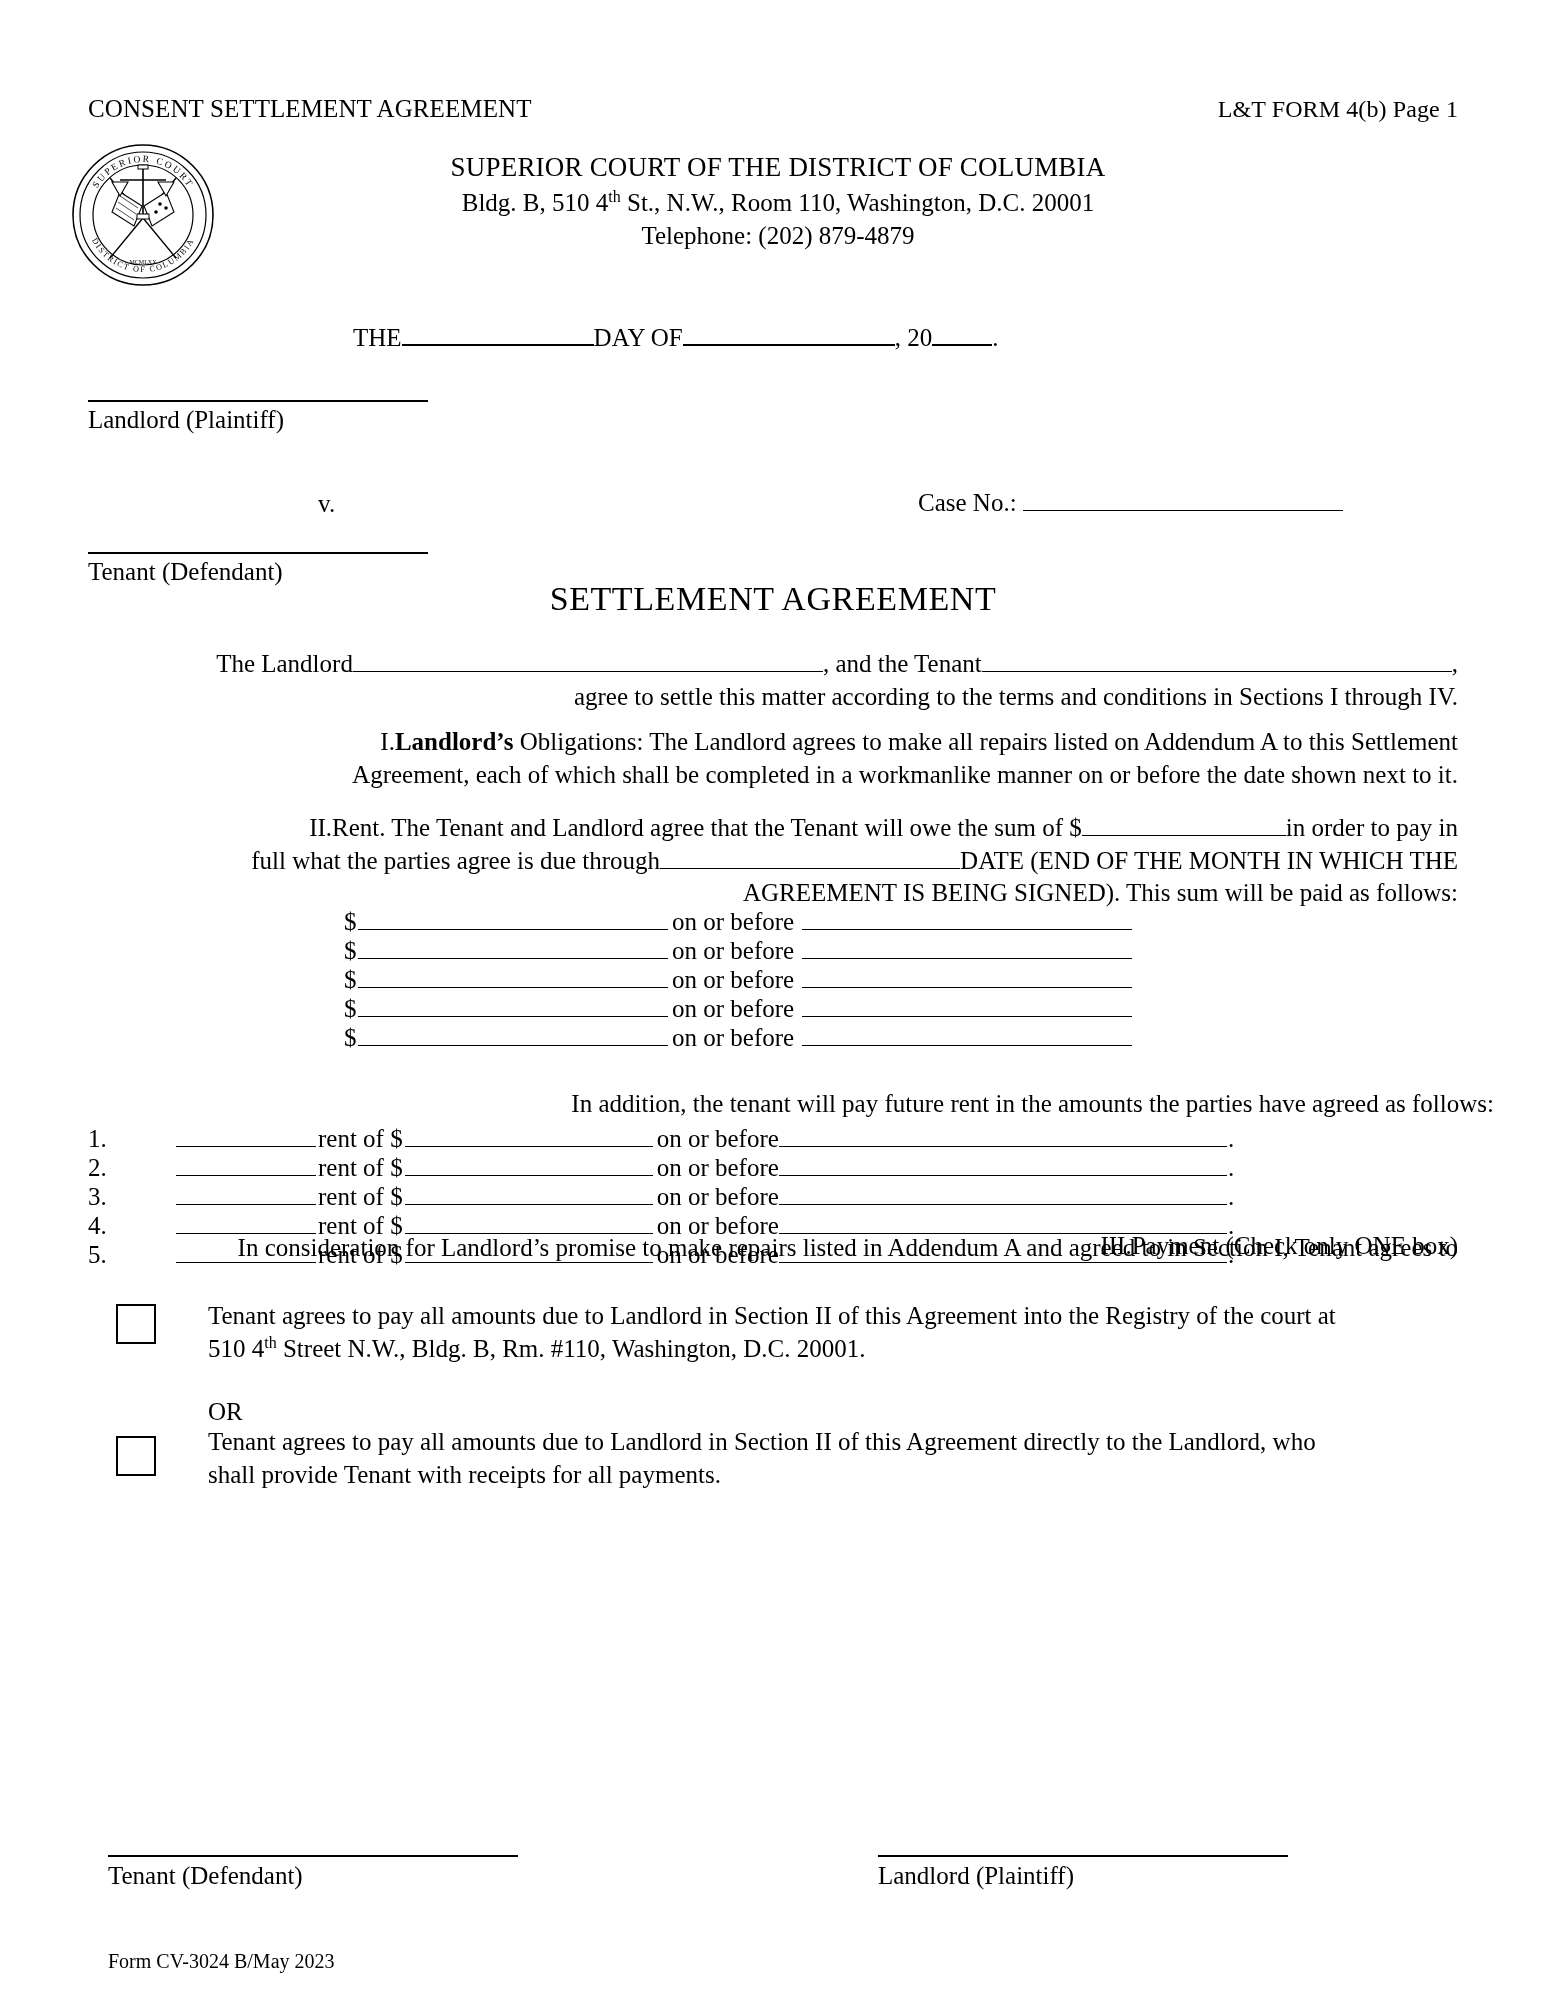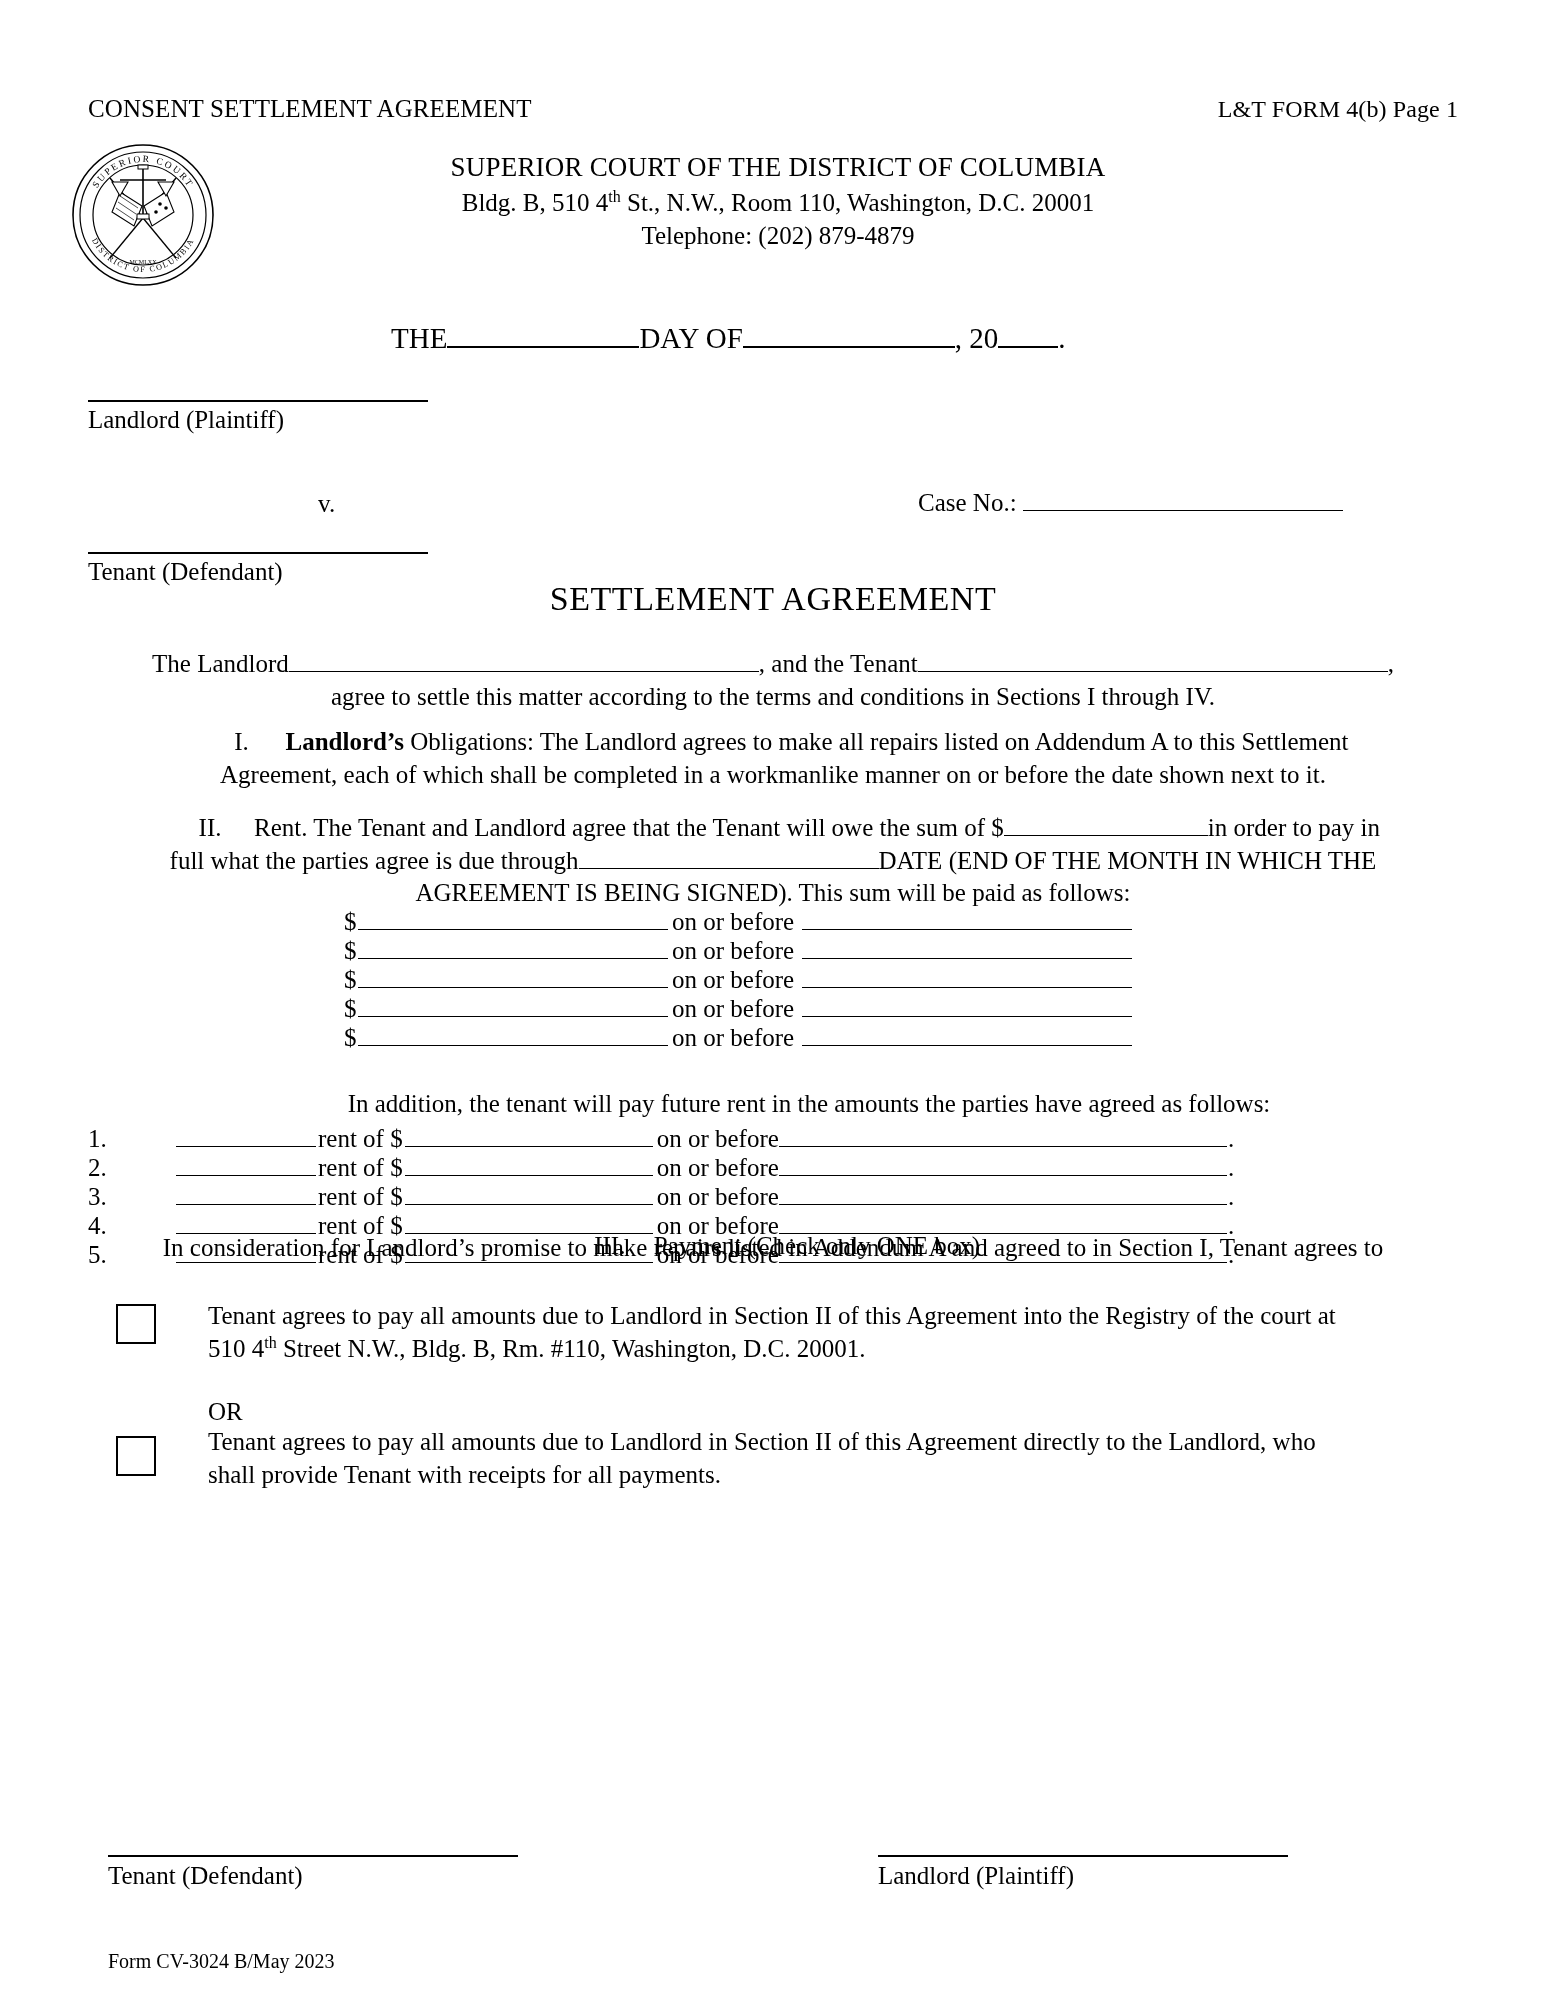--- a/index.html
+++ b/index.html
@@ -65,23 +65,22 @@
   .court-line2 { font-size: 25px; }
   .court-line3 { font-size: 25px; }
   .court-line4 { font-size: 25px; text-align: center; }
   sup.ord { font-size: 16px; vertical-align: super; line-height: 0; }
 
   
   .date-line {
     position: absolute;
     left: 265px;
     top: 322px;
-    font-size: 29px;
+    font-size: 25px;
     white-space: nowrap;
-    margin-left: 38px;
   }
   .ul { display: inline-block; border-bottom: 2.5px solid #000; vertical-align: baseline; height: 22px; }
 
   
   .parties { position: absolute; left: 0; top: 400px; width: 1370px; }
   .sig-rule-short {
     width: 340px;
     border-bottom: 2px solid #000;
     height: 0;
   }
@@ -113,21 +112,21 @@
     letter-spacing: .6px;
   }
 
   
   .body-text {
     position: absolute;
     left: 0;
     width: 1370px;
     font-size: 25px;
     line-height: 1.30;
-    text-align: center;
+    text-align: right;
   }
   .p-intro { top: 648px; }
   .p-sec1  { top: 726px; }
   .p-sec2  { top: 812px; }
   .p-inadd { top: 1088px; margin-left: 36px; }
   .p-sec3a { top: 1230px; }
   .p-sec3b { top: 1232px; }
 
   .indent-num { display: inline-block; width: 88px; }
 

